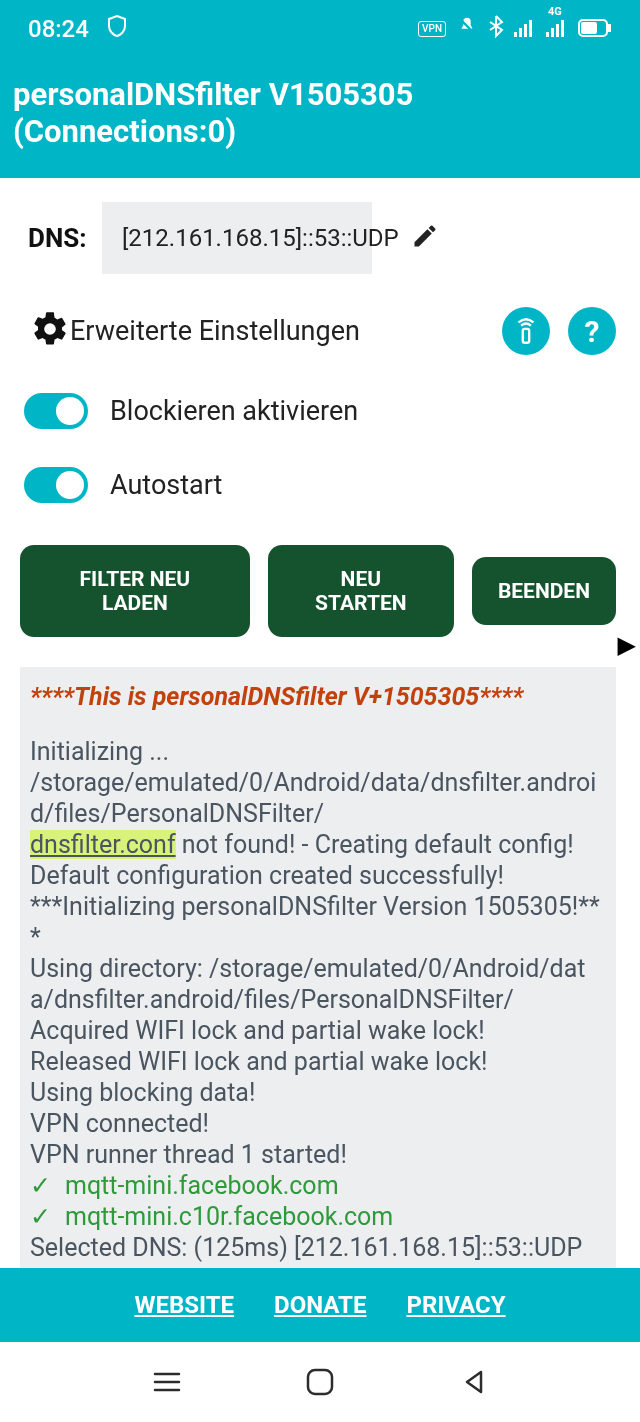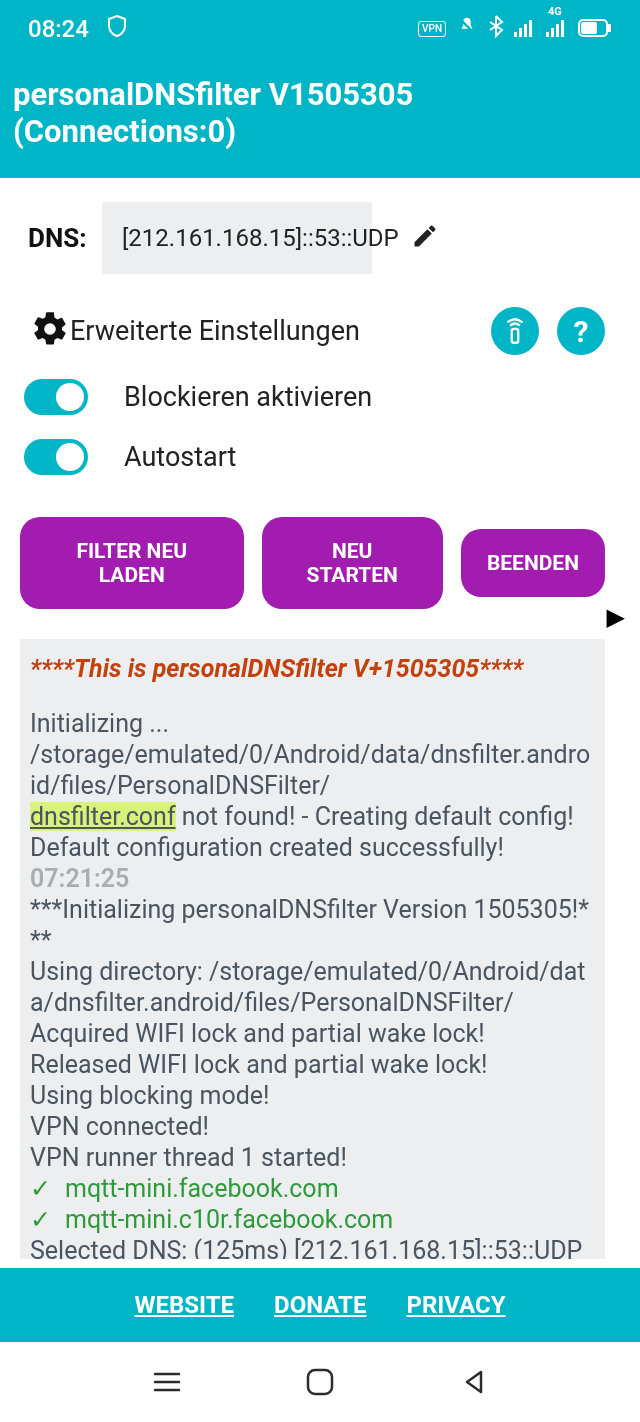--- a/index.html
+++ b/index.html
@@ -1,35 +1,35 @@
 <!DOCTYPE html>
 <html><head>
 <meta charset="utf-8">
 <style>
   * { box-sizing: border-box; margin: 0; padding: 0; font-family: -apple-system, BlinkMacSystemFont, "Segoe UI", Roboto, sans-serif; }
   html, body { width: 640px; height: 1422px; background: #fff; overflow: hidden; }
   .statusbar { background: #00b6c6; color: #fff; height: 58px; display: flex; align-items: center; padding: 0 28px; font-size: 24px; font-weight: 500; }
   .status-left { flex: 0 0 auto; display: flex; align-items: center; gap: 18px; justify-content: center; }
   .status-right { margin-left: auto; display: flex; align-items: center; gap: 10px; }
   .titlebar { background: #00b6c6; color: #fff; padding: 18px 16px 28px 13px; font-size: 31px; font-weight: 700; }
-  .content { padding: 24px 35px 0 20px; }
+  .content { padding: 24px 24px 0 20px; }
   .dns-row { display: flex; align-items: center; gap: 12px; padding: 0 8px 12px 8px; }
   .dns-label { font-size: 26px; font-weight: 700; color: #111; width: 62px; }
   .dns-box { background: #eceef0; padding: 20px 20px; display: flex; align-items: center; gap: 12px; flex: 0 0 auto; width: 270px; }
   .dns-value { font-size: 24px; color: #222; }
   .row-settings { display: flex; align-items: center; margin-top: 21px; padding-left: 10px; }
   .row-settings .label { font-size: 27px; color: #222; }
   .row-right-icons { margin-left: auto; display: flex; gap: 18px; align-items: center; }
   .circle-btn { width: 48px; height: 48px; border-radius: 50%; background: #00b6c6; color: #fff; display: flex; align-items: center; justify-content: center; font-size: 30px; font-weight: 700; }
-  .toggle-row { display: flex; align-items: center; gap: 36px; margin-top: 24px; padding-left: 4px; }
+  .toggle-row { display: flex; align-items: center; gap: 22px; margin-top: 38px; padding-left: 4px; }
   .toggle-row .label { font-size: 27px; color: #222; }
   .switch { width: 64px; height: 36px; border-radius: 18px; background: #00b6c6; position: relative; }
   .switch .knob { width: 28px; height: 28px; background: #fff; border-radius: 50%; position: absolute; top: 4px; right: 4px; }
   .btn-row { display: flex; gap: 18px; margin-top: 42px; align-items: center; position: relative; }
-  .pill-btn { background: #a21caf; color: #fff; font-weight: 700; font-size: 21px; border-radius: 20px; padding: 22px 26px; border: none; }
+  .pill-btn { background: #14532d; color: #fff; font-weight: 700; font-size: 21px; border-radius: 14px; padding: 22px 26px; border: none; }
   .expand-arrow { position: absolute; right: -20px; top: 86px; font-size: 24px; color: #000; }
   .log-panel { background: #eceef0; margin-top: 30px; padding: 14px 10px 6px 10px; font-size: 25px; line-height: 1.24; color: #4a5560; height: 620px; overflow: hidden; }
   .log-title { font-style: italic; font-weight: 700; color: #c2410c; margin-bottom: 24px; font-size: 25px; }
   .log-hl { background: #d9f27a; text-decoration: underline; color: #4a5560; }
   .log-ts { color: #a7adb3; font-weight: 600; }
   .log-ok { color: #2e9a3a; }
   .log-check { color: #2e9a3a; margin-right: 14px; }
   .footer { position: absolute; bottom: 80px; left: 0; right: 0; background: #00b6c6; color: #fff; height: 74px; display: flex; align-items: center; justify-content: center; gap: 40px; font-size: 24px; font-weight: 700; }
   .footer a { color: #fff; text-decoration: underline; }
   .navbar { position: absolute; bottom: 0; left: 0; right: 0; height: 80px; background: #fff; display: flex; align-items: center; justify-content: space-around; padding: 0 90px; }
@@ -146,26 +146,25 @@
     <button class="pill-btn">BEENDEN</button>
     <span class="expand-arrow">▶</span>
   </div>
 
   <div class="log-panel">
     <div class="log-title">****This is personalDNSfilter V+1505305****</div>
     <div>Initializing ...</div>
     <div style="word-break:break-all">/storage/emulated/0/Android/data/dnsfilter.android/files/PersonalDNSFilter/</div>
     <div><span class="log-hl">dnsfilter.conf</span><span> not found! - Creating default config!</span></div>
     <div>Default configuration created successfully!</div>
-    <div class="log-ts">07:21:25</div>
     <div style="word-break:break-all">***Initializing personalDNSfilter Version 1505305!***</div>
     <div style="word-break:break-all">Using directory: /storage/emulated/0/Android/data/dnsfilter.android/files/PersonalDNSFilter/</div>
     <div>Acquired WIFI lock and partial wake lock!</div>
     <div>Released WIFI lock and partial wake lock!</div>
-    <div>Using blocking mode!</div>
+    <div>Using blocking data!</div>
     <div>VPN connected!</div>
     <div>VPN runner thread 1 started!</div>
     <div><span class="log-check">✓</span><span class="log-ok">mqtt-mini.facebook.com</span></div>
     <div><span class="log-check">✓</span><span class="log-ok">mqtt-mini.c10r.facebook.com</span></div>
     <div>Selected DNS: (125ms) [212.161.168.15]::53::UDP</div>
 
   </div>
 
 </div>
 

